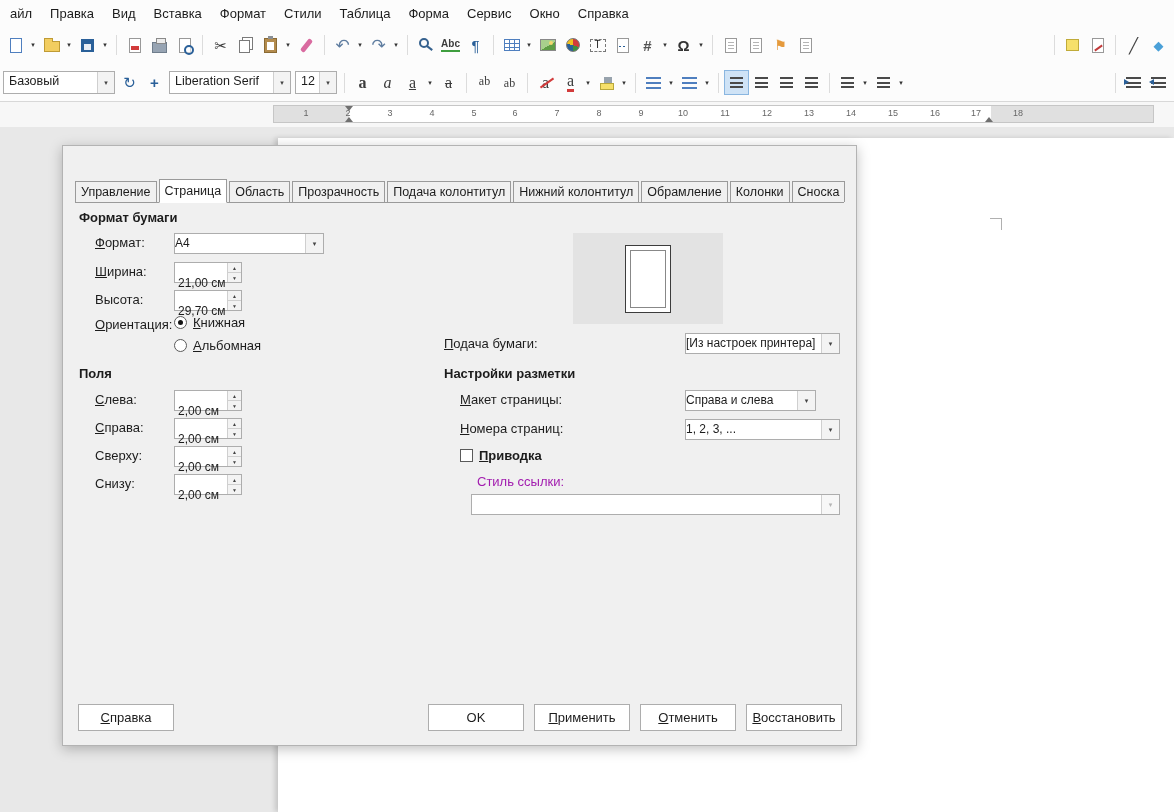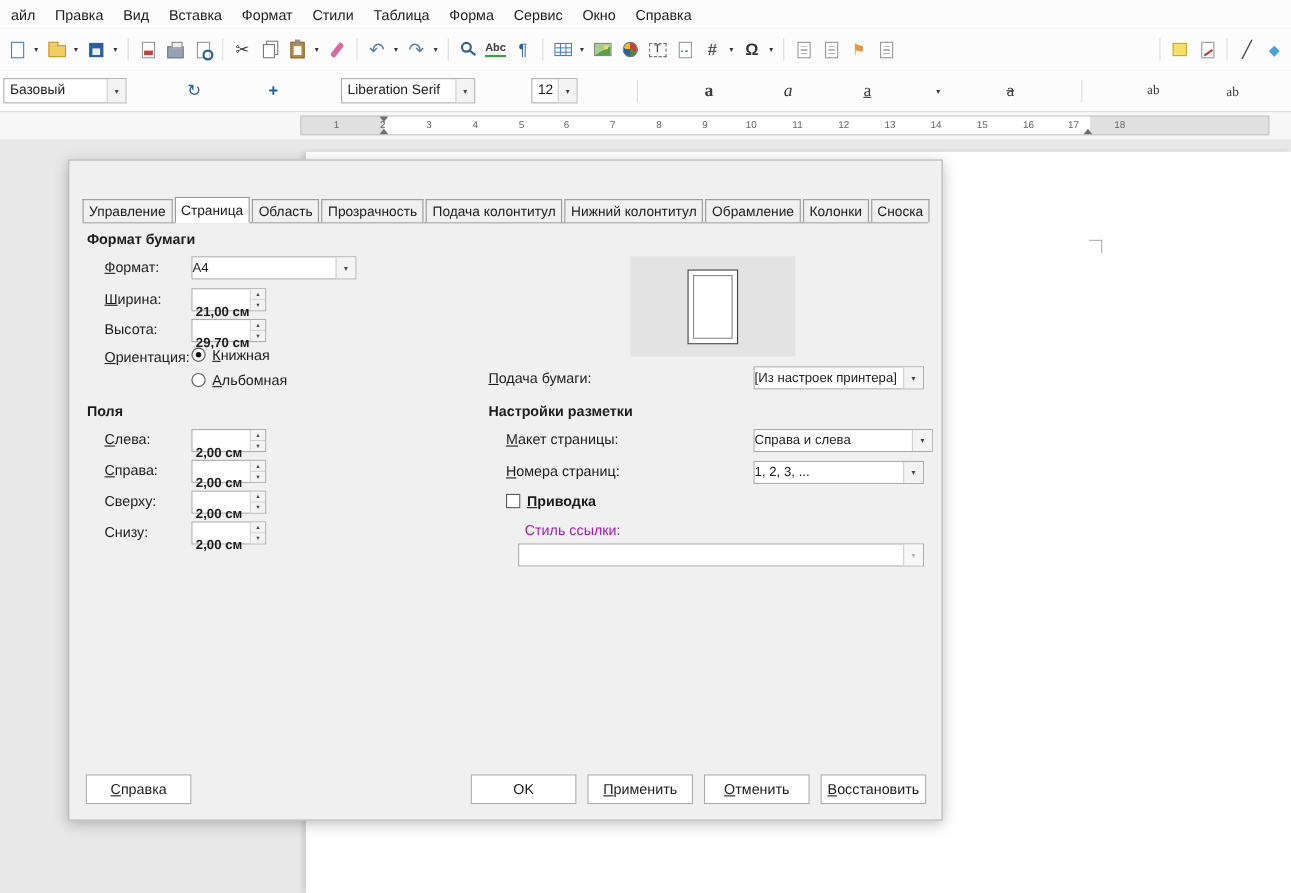--- a/index.html
+++ b/index.html
@@ -6,21 +6,21 @@
   html,body { margin:0; padding:0; }
   body {
     width:1174px; height:812px; overflow:hidden;
     font-family:"Liberation Sans", sans-serif;
     font-size:13px; color:#1c1c1c; background:#e8e8e8;
   }
   
   .menubar { height:26px; background:#fcfcfc; display:flex; align-items:stretch; padding-left:1px; }
   .mi { display:flex; align-items:center; padding:0 9px; font-size:13px; white-space:nowrap; }
   .tb { background:#fcfcfc; display:flex; align-items:center; height:38px; padding:0 3px; }
-  .tb.fmt { border-bottom:1px solid #d8d8d8;gap:47px; }
+  .tb.fmt { border-bottom:1px solid #d8d8d8; }
   .sep { width:1px; height:20px; background:#dcdcdc; margin:0 5px; flex:none; }
   .tbi { min-width:25px; height:25px; display:flex; align-items:center; justify-content:center;
          flex:none; color:#3c3c3c; font-size:15px; line-height:1; }
   .tbi.sel { background:#cfe3f6; border:1px solid #8ab6e0; }
   .dd { width:10px; height:25px; display:flex; align-items:center; justify-content:center;
         font-size:7px; color:#333; flex:none; margin-right:1px; }
   .combo { height:23px; border:1px solid #adadad; background:#fff; display:flex; flex:none; margin:0 2px; }
   .combo .cval { flex:1; padding:2px 5px; font-size:12.5px; white-space:nowrap; overflow:hidden; }
   .combo .carr { width:17px; align-self:stretch; border-left:1px solid #cfcfcf; background:#f3f3f3;
                  display:flex; align-items:center; justify-content:center; font-size:7px; color:#444; }
@@ -120,21 +120,21 @@
   .tabstrip { position:absolute; left:12px; right:12px; top:33px; height:24px; display:flex;
               align-items:flex-end; border-bottom:1px solid #9a9a9a; }
   .tab { flex:none; padding:0 5px; border:1px solid #9a9a9a; border-bottom:none; background:#f0f0f0;
          font-size:12.5px; margin-right:2px; height:21px; display:flex; align-items:center; white-space:nowrap; }
   .tab.active { background:#fff; height:24px; margin-bottom:-1px; border-bottom:1px solid #fff; }
   .grp { position:absolute; font-weight:700; font-size:13px; white-space:nowrap; }
   .lb { position:absolute; font-size:13px; white-space:nowrap; }
   .lb.dis { color:#a21caf; }
   .ul::first-letter { text-decoration:underline; }
   .spin { position:absolute; width:68px; height:21px; border:1px solid #adadad; background:#fff; display:flex; }
-  .spin .sval { flex:1; font-size:12px; padding:13px 3px; white-space:nowrap; overflow:hidden;font-weight:bold; }
+  .spin .sval { flex:1; font-size:12px; padding:13px 3px; white-space:nowrap; overflow:hidden; }
   .spin .sbtns { width:14px; border-left:1px solid #cfcfcf; display:flex; flex-direction:column; }
   .spin .sbtns i { flex:1; display:flex; align-items:center; justify-content:center; font-size:5px;
                    color:#444; font-style:normal; background:#f3f3f3; }
   .spin .sbtns i:first-child { border-bottom:1px solid #cfcfcf; }
   .dcombo { position:absolute; height:21px; border:1px solid #adadad; background:#fff; display:flex; }
   .dcombo .cval { flex:1; font-size:12px; padding:2px 0; white-space:nowrap; overflow:hidden; }
   .dcombo .carr { width:18px; border-left:1px solid #cfcfcf; background:#f3f3f3; display:flex;
                   align-items:center; justify-content:center; font-size:7px; color:#444; }
   .dcombo.disabled .carr { color:#b5b5b5; background:#f7f7f7; }
   .radio { position:absolute; display:flex; align-items:center; gap:6px; font-size:13px; }
@@ -505,21 +505,21 @@
       <div class="spin" style="left:111px;top:328px">
         <span class="sval">2,00 см</span>
         <span class="sbtns">
             <i>▲</i>
             <i>▼</i>
           </span>
       </div>
 
       <span class="grp" style="left:381px;top:220px">Настройки разметки</span>
       <span class="lb ul" style="left:397px;top:246px">Макет страницы:</span>
-      <div class="dcombo" style="left:622px;top:244px;width:163px">
+      <div class="dcombo" style="left:622px;top:244px;width:131px">
         <span class="cval">Справа и слева</span>
         <span class="carr">
             <i style="font-style:normal">▾</i>
           </span>
       </div>
       <span class="lb ul" style="left:397px;top:275px">Номера страниц:</span>
       <div class="dcombo" style="left:622px;top:273px;width:155px">
         <span class="cval">1, 2, 3, ...</span>
         <span class="carr">
             <i style="font-style:normal">▾</i>

